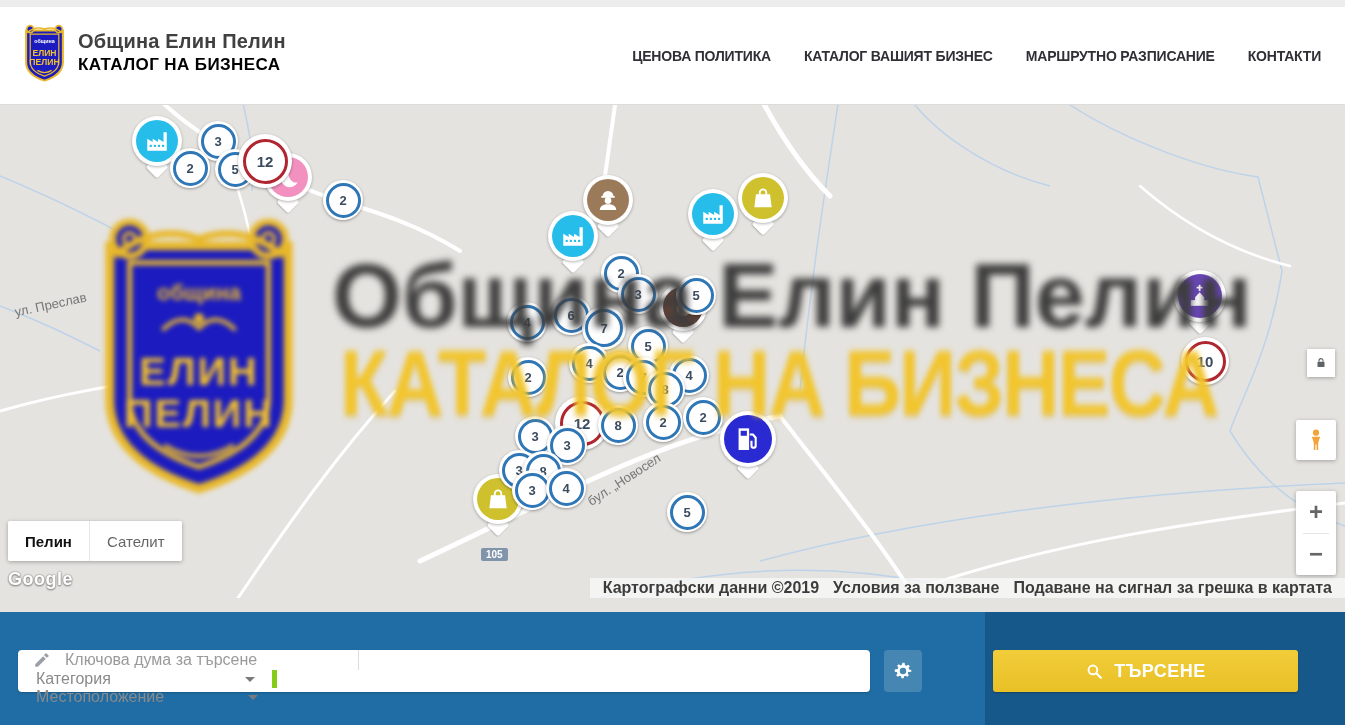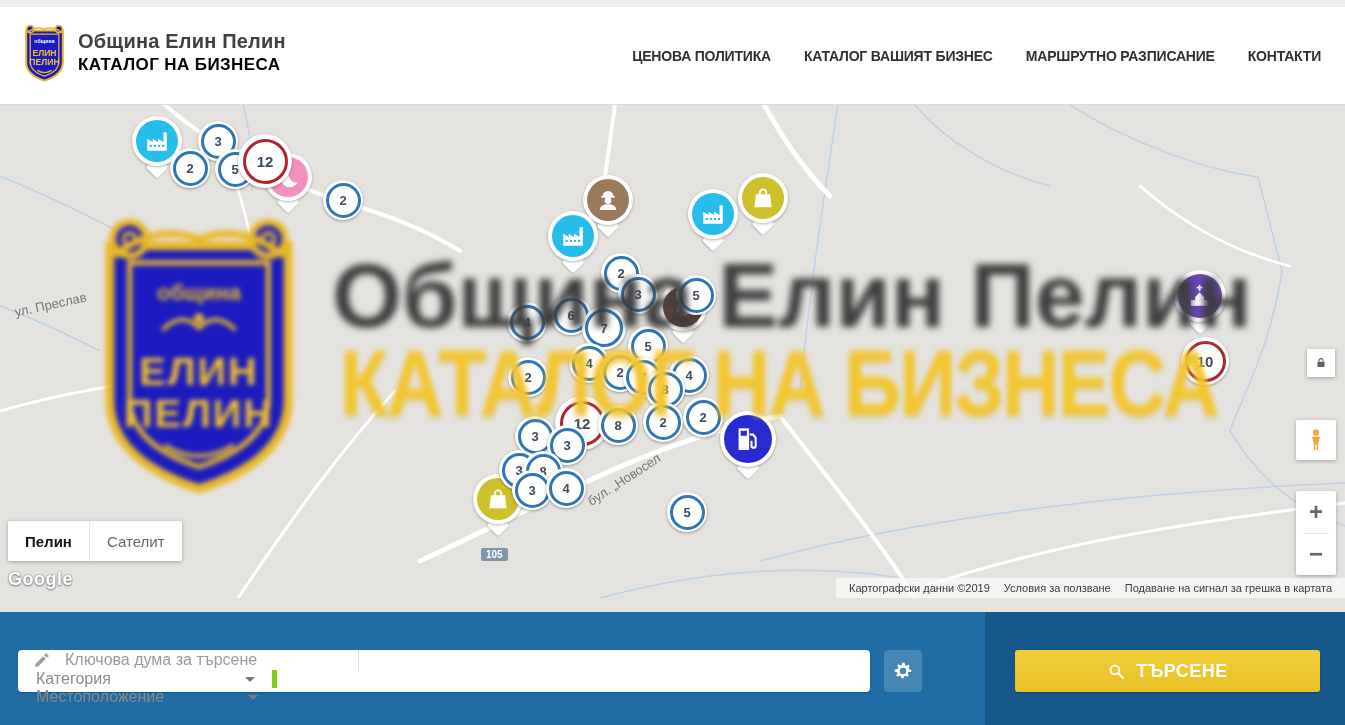--- a/index.html
+++ b/index.html
@@ -54,21 +54,21 @@
   #maptype{position:absolute;left:8px;top:430px;height:40px;display:flex;z-index:30;
            box-shadow:0 1px 4px rgba(0,0,0,.3);border-radius:2px;overflow:hidden;}
   .maptype-btn{background:#fff;height:40px;display:flex;align-items:center;padding:0 17px;font-size:15px;cursor:pointer;}
   .maptype-btn.active{font-weight:bold;color:#111;}
   .maptype-btn.inactive{color:#666;border-left:1px solid #e6e6e6;}
   #google-logo{position:absolute;left:8px;top:478px;z-index:30;font-size:18px;font-weight:bold;color:#fff;
                letter-spacing:.5px;cursor:pointer;
                text-shadow:0 0 1px #8a8a8a,0 0 2px #8a8a8a,0 1px 2px rgba(0,0,0,.45);}
   #attribution{position:absolute;right:0;top:487px;height:20px;z-index:30;display:flex;align-items:center;
                gap:0;background:rgba(248,248,248,.78);padding:0 6px;}
-  .attr-item{font-size:11px;color:#3c3c3c;padding:0 7px;white-space:nowrap;}
+  .attr-item{font-size:16px;color:#3c3c3c;padding:0 7px;white-space:nowrap;font-weight:bold;}
   .attr-item.link{cursor:pointer;}
   #lock-btn{position:absolute;left:1307px;top:258px;width:28px;height:28px;background:#fff;z-index:30;
             display:flex;align-items:center;justify-content:center;box-shadow:0 1px 4px rgba(0,0,0,.3);cursor:pointer;}
   #pegman-btn{position:absolute;left:1296px;top:329px;width:40px;height:40px;background:#fff;border-radius:2px;
             z-index:30;display:flex;align-items:center;justify-content:center;box-shadow:0 1px 4px rgba(0,0,0,.3);cursor:grab;}
   #zoompad{position:absolute;left:1296px;top:400px;width:40px;height:84px;background:#fff;border-radius:2px;
             z-index:30;box-shadow:0 1px 4px rgba(0,0,0,.3);display:flex;flex-direction:column;}
   .zoom-btn{flex:1;display:flex;align-items:center;justify-content:center;font-size:24px;color:#666;
             font-weight:bold;cursor:pointer;}
   #zoom-divider{height:1px;background:#e6e6e6;margin:0 7px;}
@@ -84,21 +84,21 @@
   #keyword-input{border:none;outline:none;flex:1;font-size:16px;color:#444;font-family:"Liberation Sans",sans-serif;
                  background:transparent;min-width:0;}
   #keyword-input::placeholder{color:#9a9a9a;}
   #field-category{width:254px;border-right:5px solid #84cc16;}
   #field-location{width:257px;}
   .select-label{font-size:16px;color:#8a8a8a;margin-left:18px;}
   .caret{position:absolute;right:17px;top:50%;margin-top:-2px;width:0;height:0;
          border-left:5px solid transparent;border-right:5px solid transparent;border-top:5px solid #7a7a7a;}
   #gear-btn{position:absolute;left:884px;top:38px;width:38px;height:42px;background:#4587b2;border-radius:4px;
             display:flex;align-items:center;justify-content:center;cursor:pointer;border:none;}
-  #search-btn{position:absolute;left:1015px;top:38px;width:305px;height:42px;border:none;border-radius:3px;
+  #search-btn{position:absolute;left:993px;top:38px;width:305px;height:42px;border:none;border-radius:3px;
               background:linear-gradient(#f1cd3a,#e9c026);display:flex;align-items:center;justify-content:center;
               gap:10px;cursor:pointer;box-shadow:0 1px 2px rgba(0,0,0,.25);}
   #search-btn span{color:#fff;font-size:18px;font-weight:bold;letter-spacing:.5px;font-family:"Liberation Sans",sans-serif;}
 </style>
 </head>
 <body>
 
 <div id="page">
 
   <div id="header">

